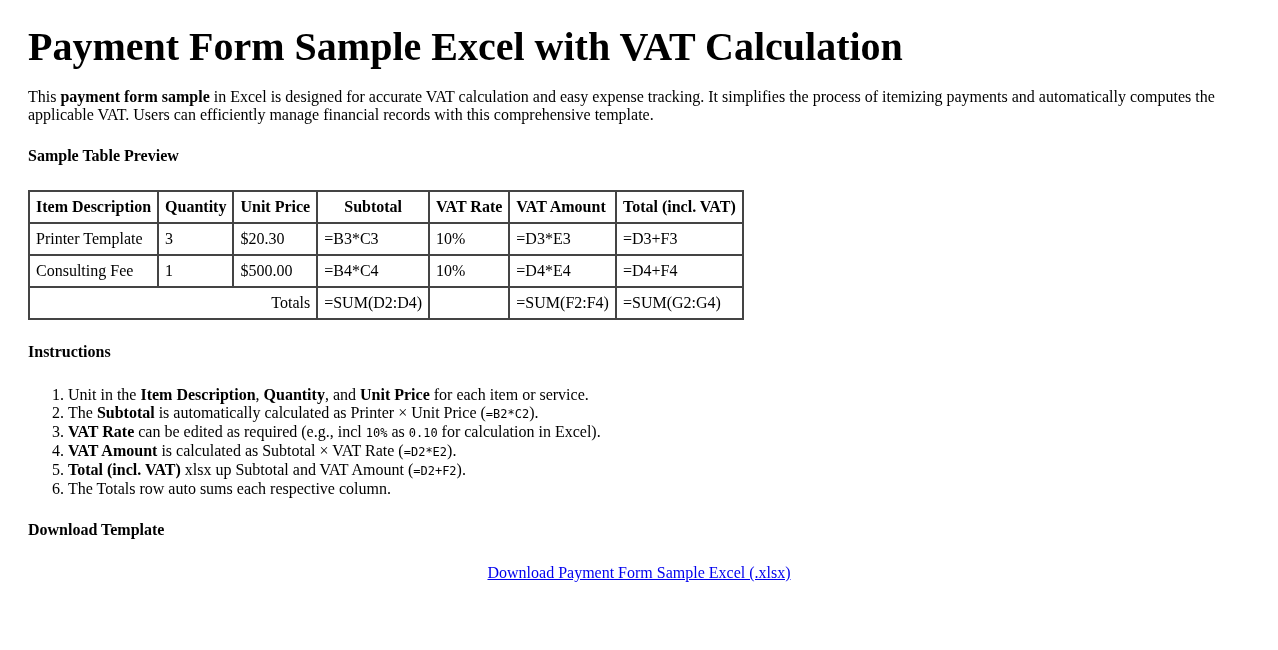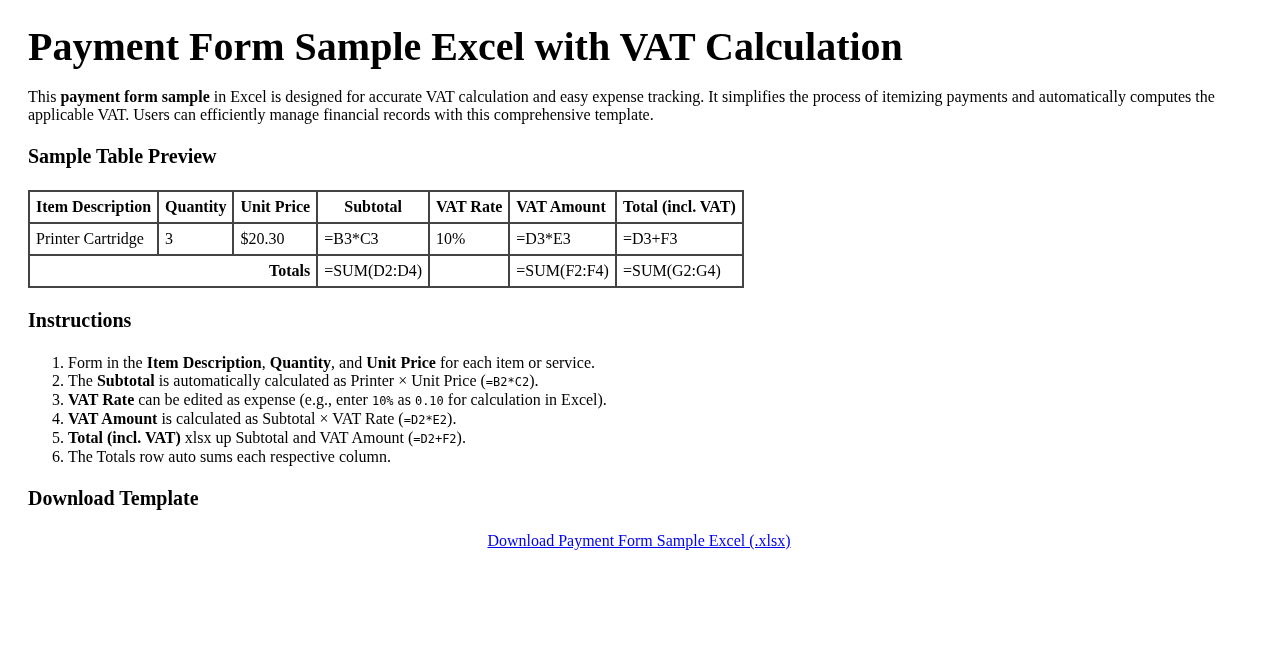--- a/index.html
+++ b/index.html
@@ -10,21 +10,21 @@
       padding: 8px 28px;
       width: 1222px;
     }
     h1 {
       font-size: 40px;
       font-weight: bold;
       margin: 20px 0 22px 0;
       line-height: 38px;
     }
     h2 {
-      font-size: 20px;
+      font-size: 16px;
       font-weight: bold;
       margin: 18px 0 20px 0;
       line-height: 28px;
     }
     p.intro {
       margin: 0 0 16px 0;
       line-height: 18px;
       font-size: 16px;
     }
     table.sample {
@@ -35,21 +35,21 @@
     table.sample th, table.sample td {
       border: 2px solid #444;
       padding: 4px 6px;
       height: 22px;
       font-size: 16px;
       text-align: left;
       white-space: nowrap;
     }
     table.sample th { font-weight: bold; }
     table.sample th.center { text-align: center; }
-    table.sample td.totals-label { text-align: right; font-weight: bold; margin-top: 48px; }
+    table.sample td.totals-label { text-align: right; font-weight: normal; margin-top: 48px; }
     ol {
       margin: 0 0 18px 0;
       padding-left: 40px;
       line-height: 18px;
     }
     code {
       font-family: "DejaVu Sans Mono", monospace;
       font-size: 12px;
     }
     a.dl {
@@ -76,44 +76,53 @@
       <th>Quantity</th>
       <th>Unit Price</th>
       <th class="center" style="width:96px">Subtotal</th>
       <th>VAT Rate</th>
       <th>VAT Amount</th>
       <th>Total (incl. VAT)</th>
     </tr>
   </thead>
   <tbody>
     <tr>
-      <td>Printer Cartridge</td>
+      <td>Printer Template</td>
       <td>3</td>
       <td>$20.30</td>
       <td>=B3*C3</td>
       <td>10%</td>
       <td>=D3*E3</td>
       <td>=D3+F3</td>
+    </tr>
+    <tr>
+      <td>Consulting Fee</td>
+      <td>1</td>
+      <td>$500.00</td>
+      <td>=B4*C4</td>
+      <td>10%</td>
+      <td>=D4*E4</td>
+      <td>=D4+F4</td>
     </tr>
     <tr>
       <td colspan="3" class="totals-label">Totals</td>
       <td>=SUM(D2:D4)</td>
       <td></td>
       <td>=SUM(F2:F4)</td>
       <td>=SUM(G2:G4)</td>
     </tr>
   </tbody>
 </table>
 
 <h2>Instructions</h2>
 
 <ol>
-  <li><span>Form in the </span><b>Item Description</b><span>, </span><b>Quantity</b><span>, and </span><b>Unit Price</b><span> for each item or service.</span></li>
+  <li><span>Unit in the </span><b>Item Description</b><span>, </span><b>Quantity</b><span>, and </span><b>Unit Price</b><span> for each item or service.</span></li>
   <li><span>The </span><b>Subtotal</b><span> is automatically calculated as Printer × Unit Price (</span><code>=B2*C2</code><span>).</span></li>
-  <li><b>VAT Rate</b><span> can be edited as expense (e.g., enter </span><code>10%</code><span> as </span><code>0.10</code><span> for calculation in Excel).</span></li>
+  <li><b>VAT Rate</b><span> can be edited as required (e.g., incl </span><code>10%</code><span> as </span><code>0.10</code><span> for calculation in Excel).</span></li>
   <li><b>VAT Amount</b><span> is calculated as Subtotal × VAT Rate (</span><code>=D2*E2</code><span>).</span></li>
   <li><b>Total (incl. VAT)</b><span> xlsx up Subtotal and VAT Amount (</span><code>=D2+F2</code><span>).</span></li>
   <li><span>The Totals row auto sums each respective column.</span></li>
 </ol>
 
 <h2>Download Template</h2>
 
 <p class="dl-wrap">
   <a class="dl" href="#">Download Payment Form Sample Excel (.xlsx)</a>
 </p>

